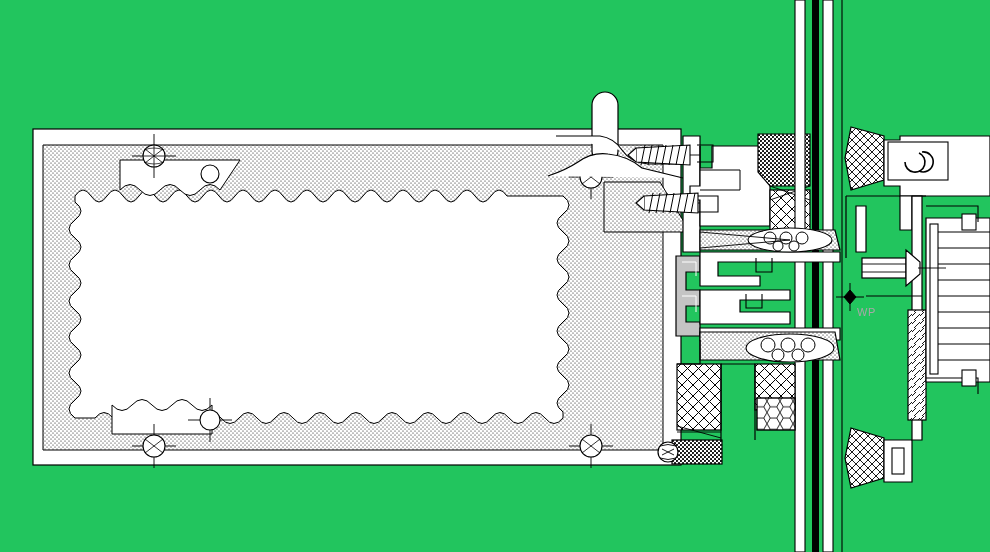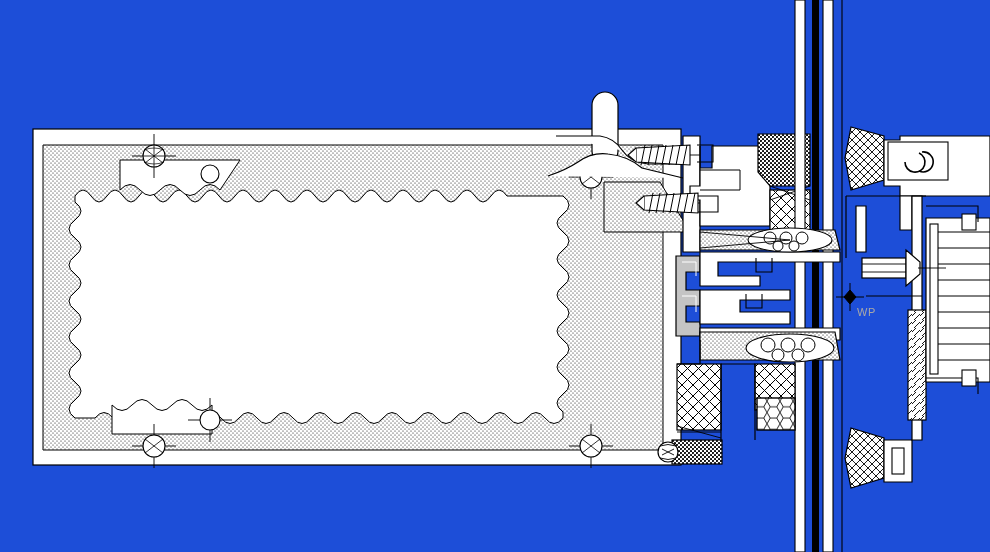--- a/index.html
+++ b/index.html
@@ -11,21 +11,21 @@
   body {
     width: 990px;
     height: 552px;
     overflow: hidden;
     font-family: "Liberation Sans", sans-serif;
   }
   #cad-viewport {
     position: relative;
     width: 990px;
     height: 552px;
-    background: #1d4ed8;
+    background: #22c55e;
   }
   #cad-svg {
     position: absolute;
     top: 0;
     left: 0;
     display: block;
   }
   .wp-label {
     font-family: "Liberation Sans", sans-serif;
     font-size: 11px;

